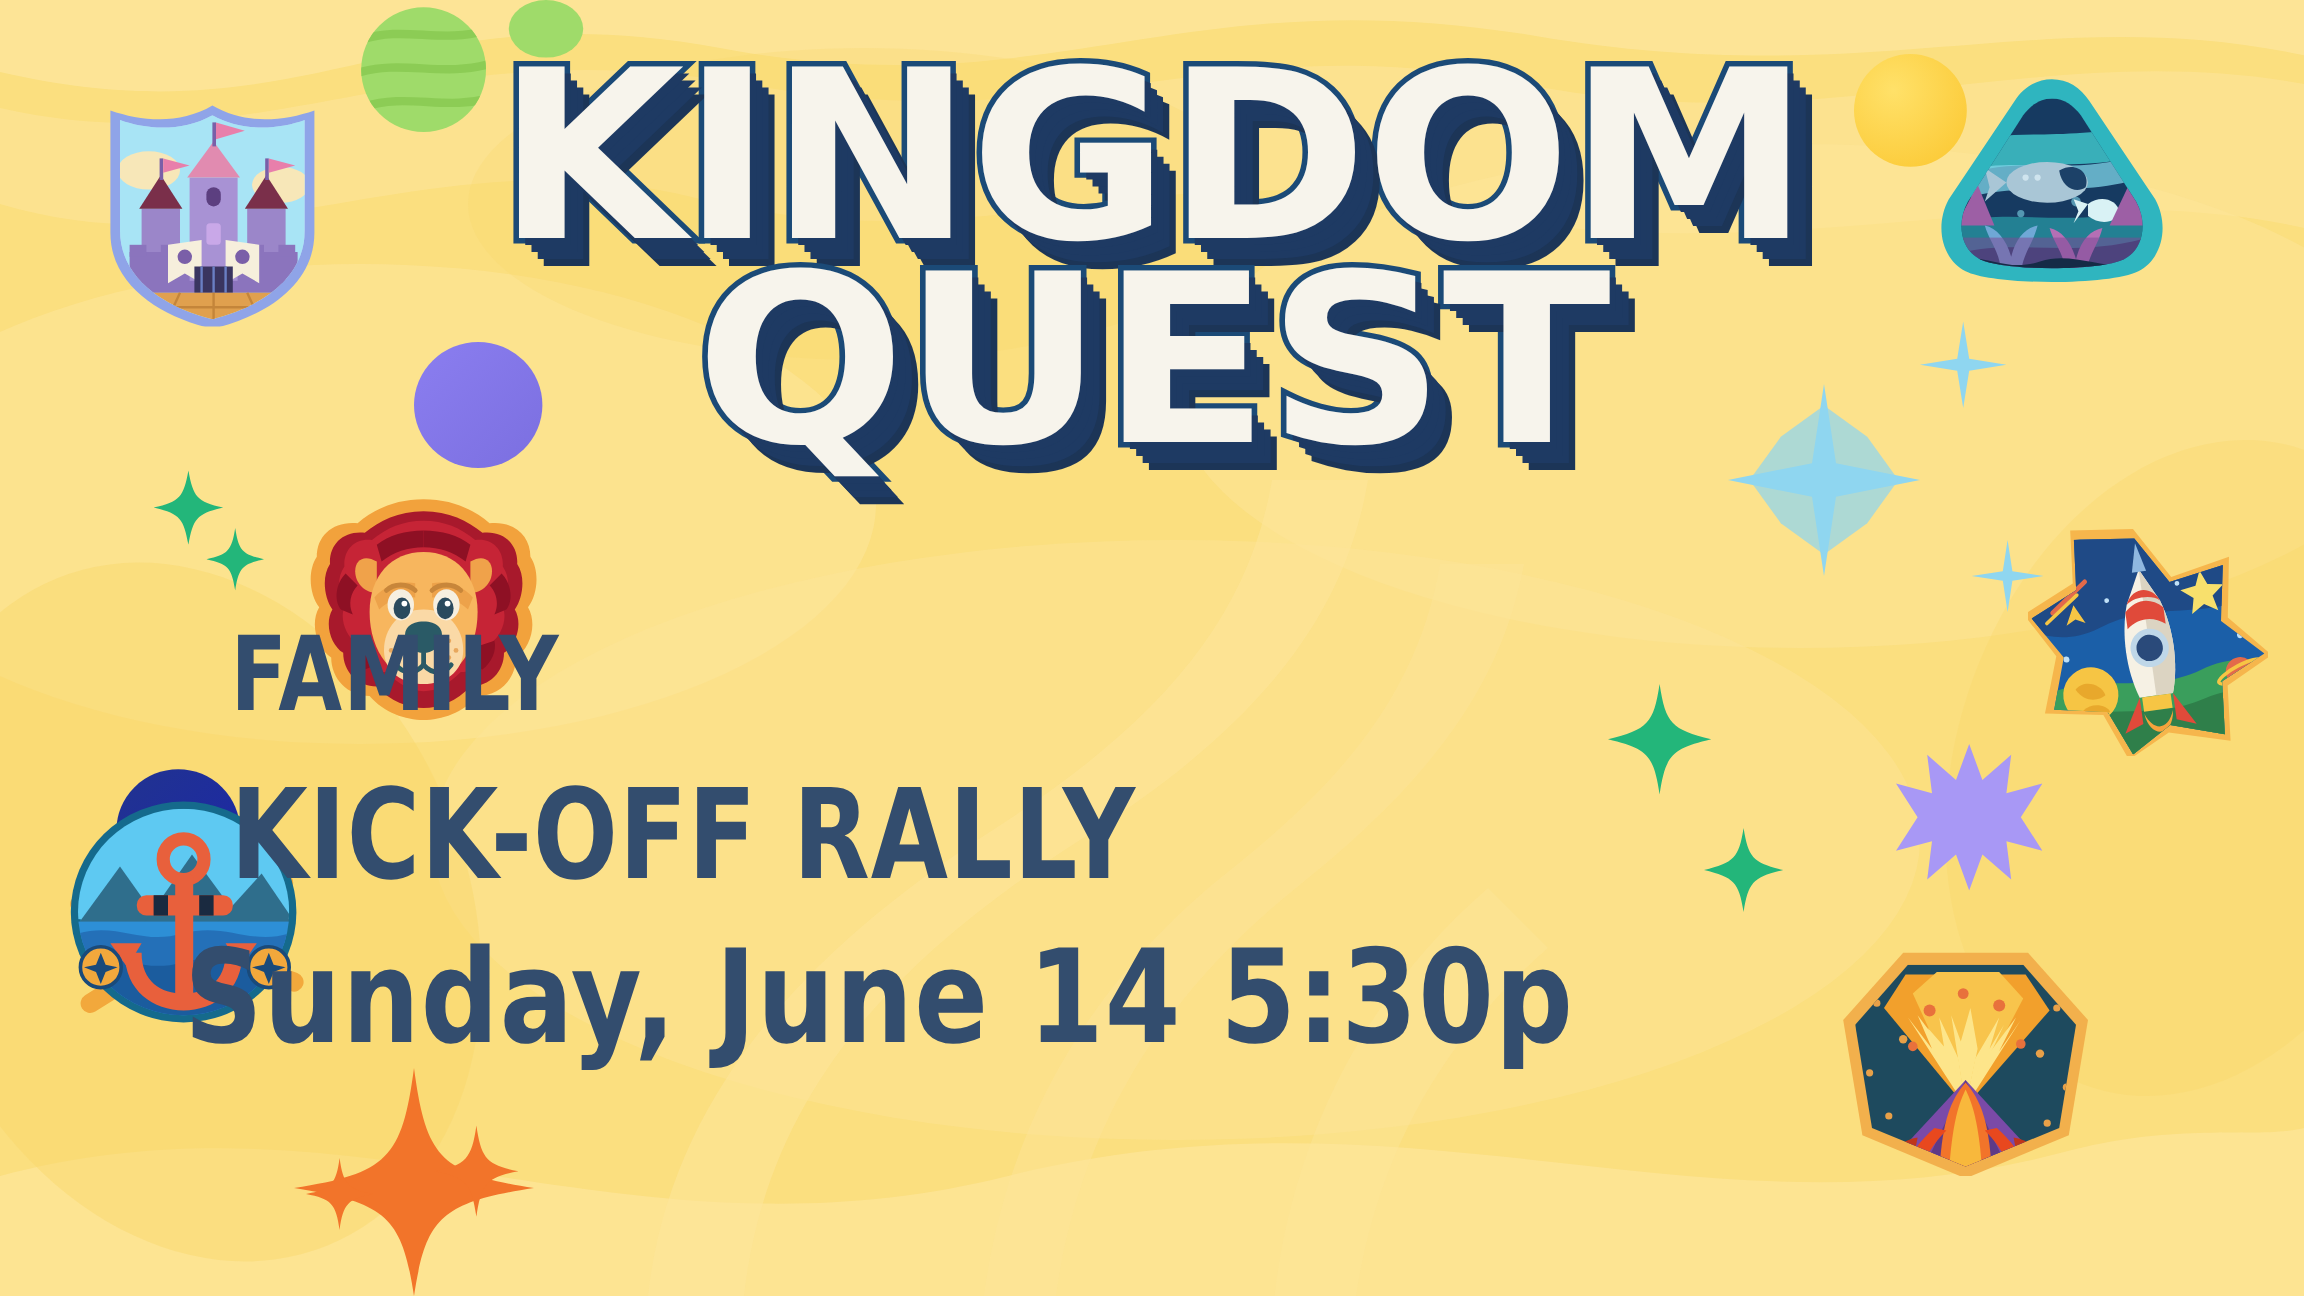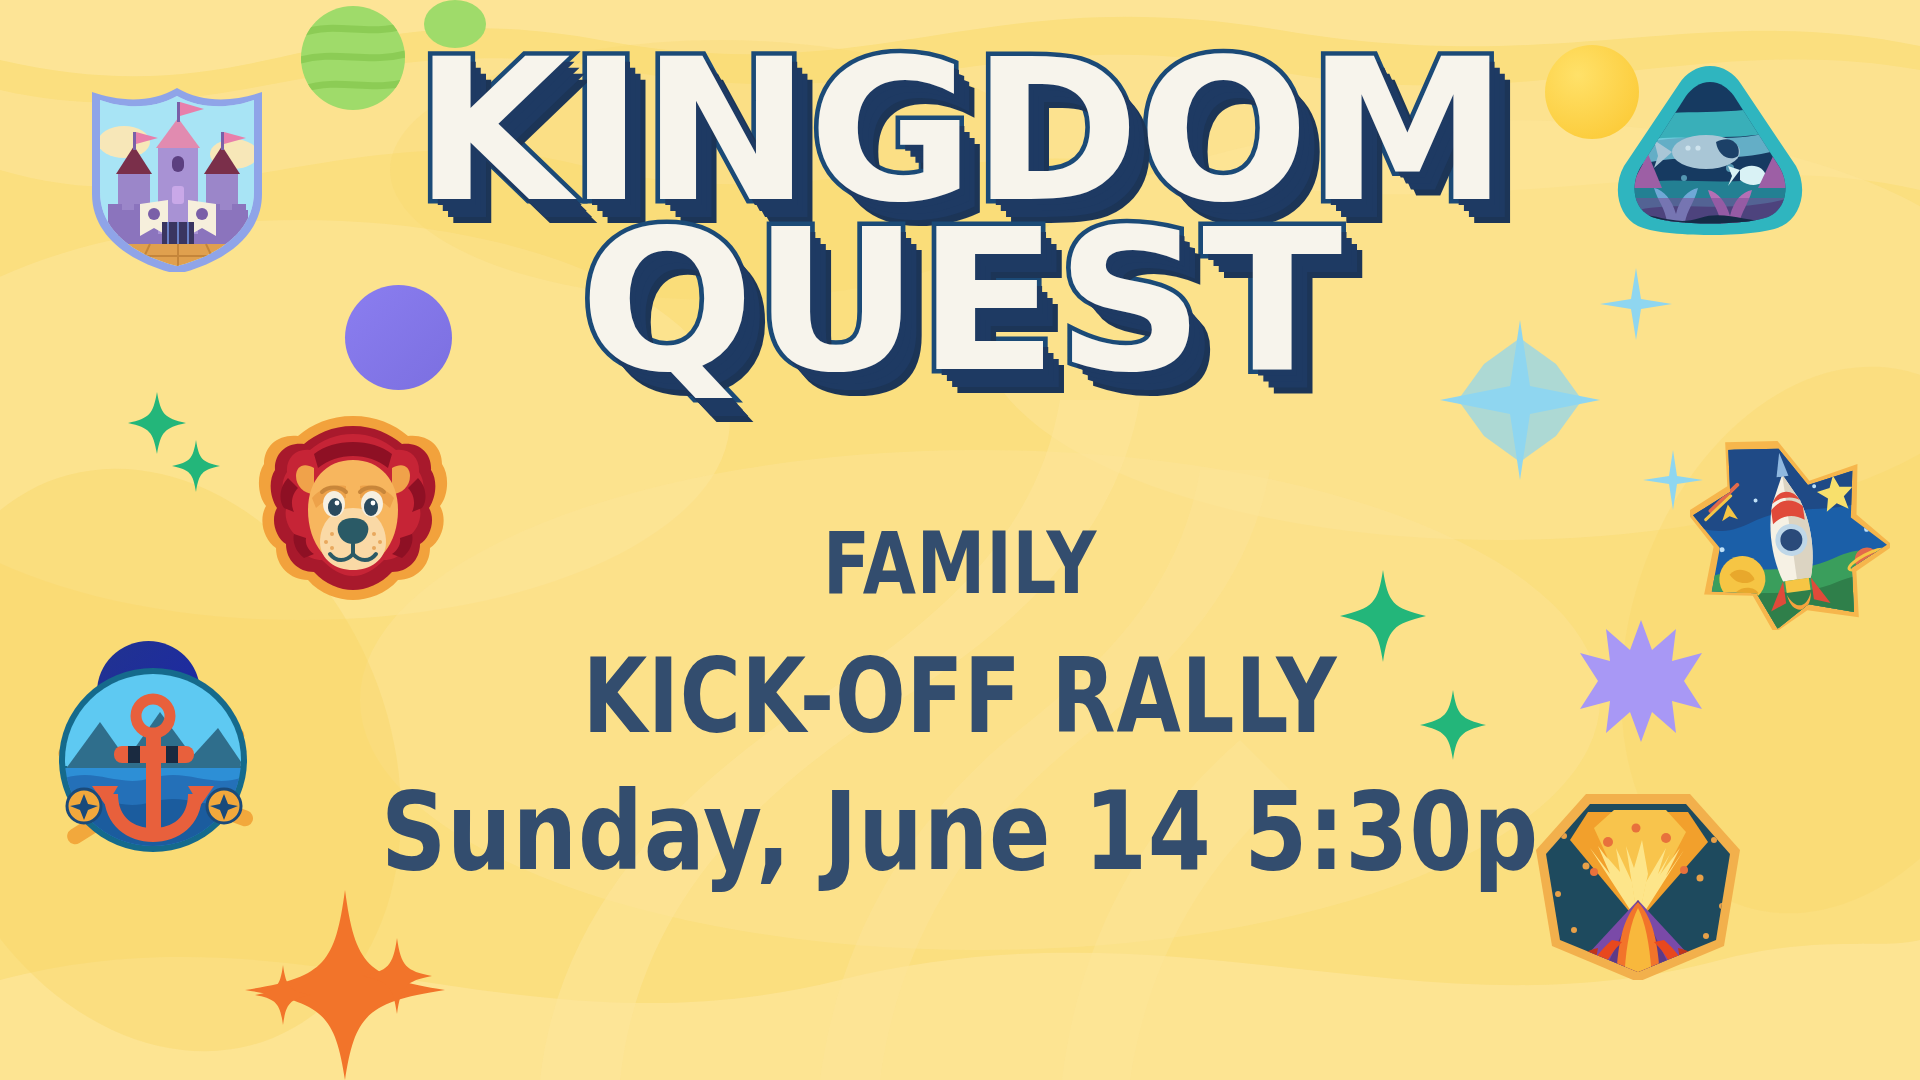--- a/index.html
+++ b/index.html
@@ -57,21 +57,21 @@
     margin-top: -16px;
     transform: scaleX(1.05);
   }
 
   
   .sub-block {
     position: absolute;
     left: 0;
     right: 0;
     top: 520px;
-    text-align: center;
+    text-align: left;
     z-index: 13;
     pointer-events: none;
   }
   .sub-line {
     display: block;
     color: #334d6e;
     font-family: "DejaVu Sans", sans-serif;
     font-weight: 700;
     transform: scaleX(0.80);
     letter-spacing: 1px;

